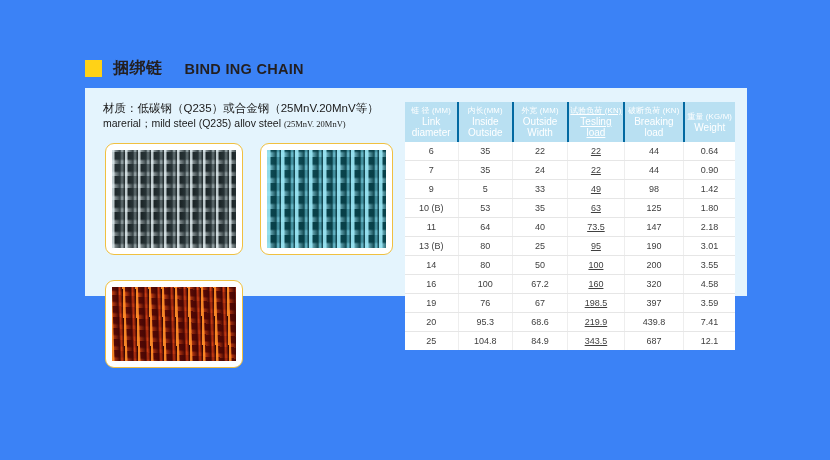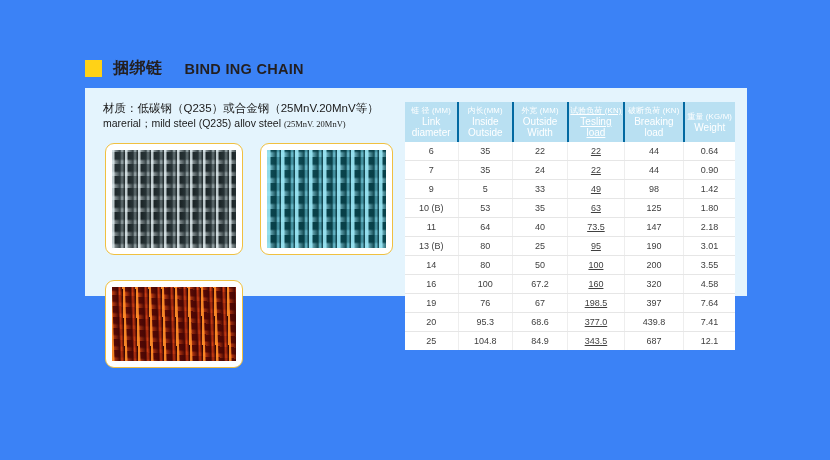--- a/index.html
+++ b/index.html
@@ -335,27 +335,27 @@
               <td class="col3">160</td>
               <td class="col4">320</td>
               <td class="col5">4.58</td>
             </tr>
             <tr>
               <td class="col0">19</td>
               <td class="col1">76</td>
               <td class="col2">67</td>
               <td class="col3">198.5</td>
               <td class="col4">397</td>
-              <td class="col5">7.64</td>
+              <td class="col5">3.59</td>
             </tr>
             <tr>
               <td class="col0">20</td>
               <td class="col1">95.3</td>
               <td class="col2">68.6</td>
-              <td class="col3">377.0</td>
+              <td class="col3">219.9</td>
               <td class="col4">439.8</td>
               <td class="col5">7.41</td>
             </tr>
             <tr>
               <td class="col0">25</td>
               <td class="col1">104.8</td>
               <td class="col2">84.9</td>
               <td class="col3">343.5</td>
               <td class="col4">687</td>
               <td class="col5">12.1</td>

